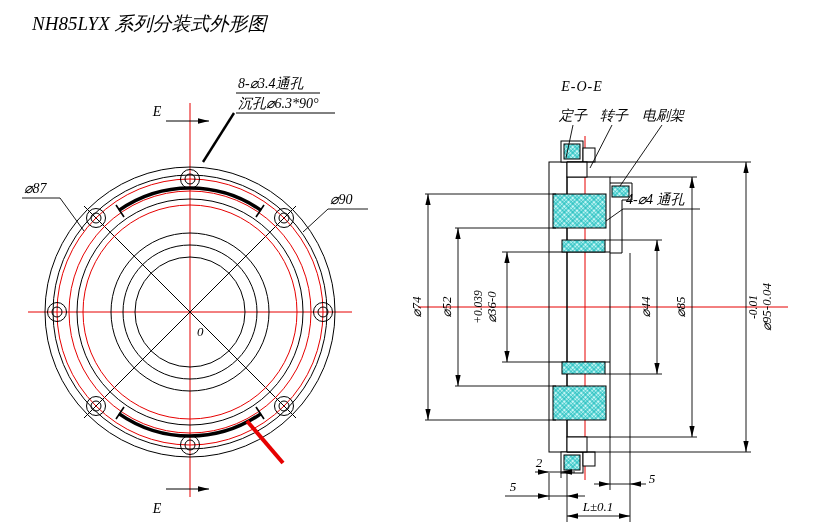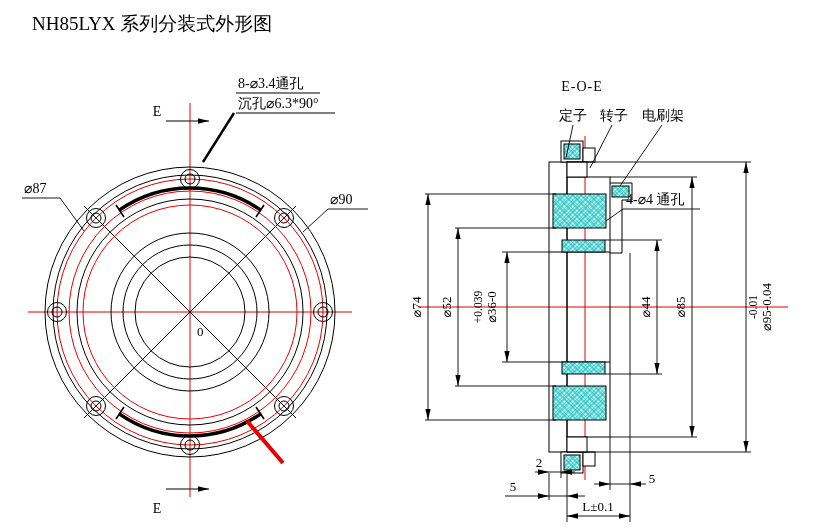--- a/index.html
+++ b/index.html
@@ -3,21 +3,21 @@
 <meta charset="utf-8">
 <style>
   :root{
     --ink:#000000;
     --red:#e60000;
     --hatch-line:#00b4b4;
     --hatch-bg:#c9f6f6;
   }
   html,body{margin:0;padding:0;background:#ffffff;}
   .page{position:relative;width:836px;height:530px;background:#fff;overflow:hidden;
-        font-family:"Liberation Serif","DejaVu Serif",serif;}
+        font-family:"Liberation Serif","DejaVu Serif",serif;font-style:italic;}
   svg{position:absolute;left:0;top:0;}
   
   .k   {stroke:var(--ink);fill:none;stroke-width:1;}
   .kth {stroke:var(--ink);fill:none;stroke-width:1.6;}
   .thk {stroke:var(--ink);fill:none;stroke-width:3.6;}
   .r   {stroke:var(--red);fill:none;stroke-width:1;}
   .rthk{stroke:var(--red);fill:none;stroke-width:4;}
   .d   {stroke:var(--ink);fill:none;stroke-width:0.9;}
   .lead{stroke:var(--ink);fill:none;stroke-width:2.4;}
   .hat {fill:url(#hatch);stroke:var(--ink);stroke-width:1;}

